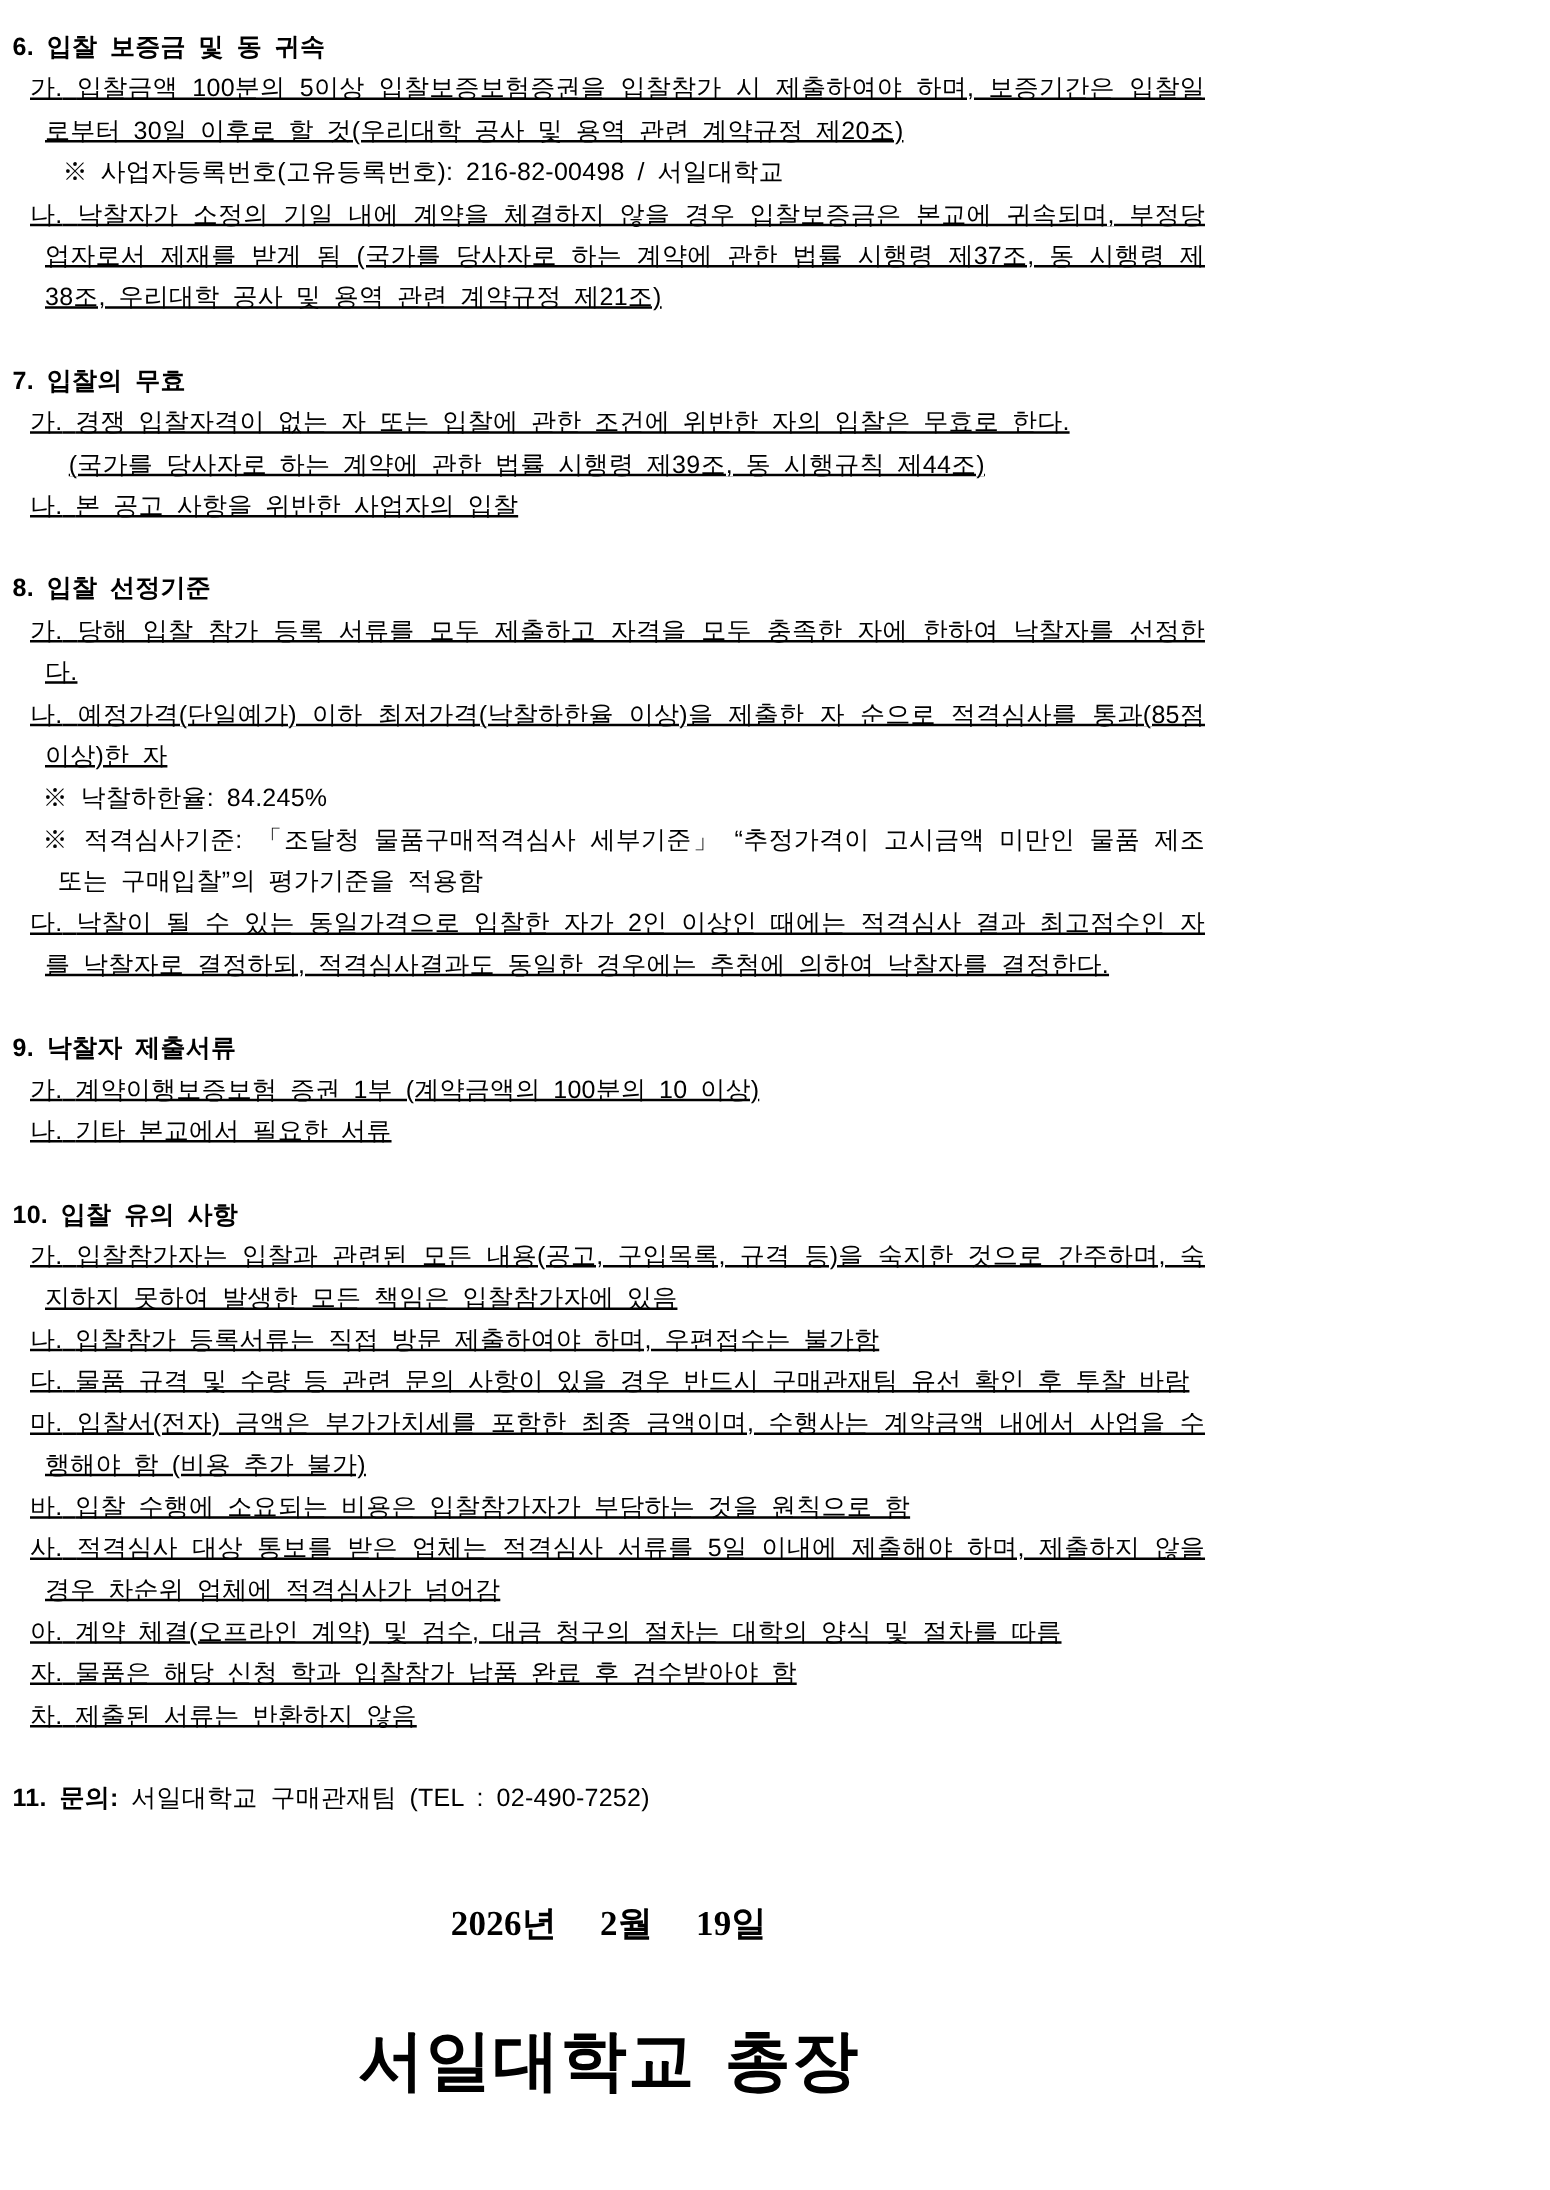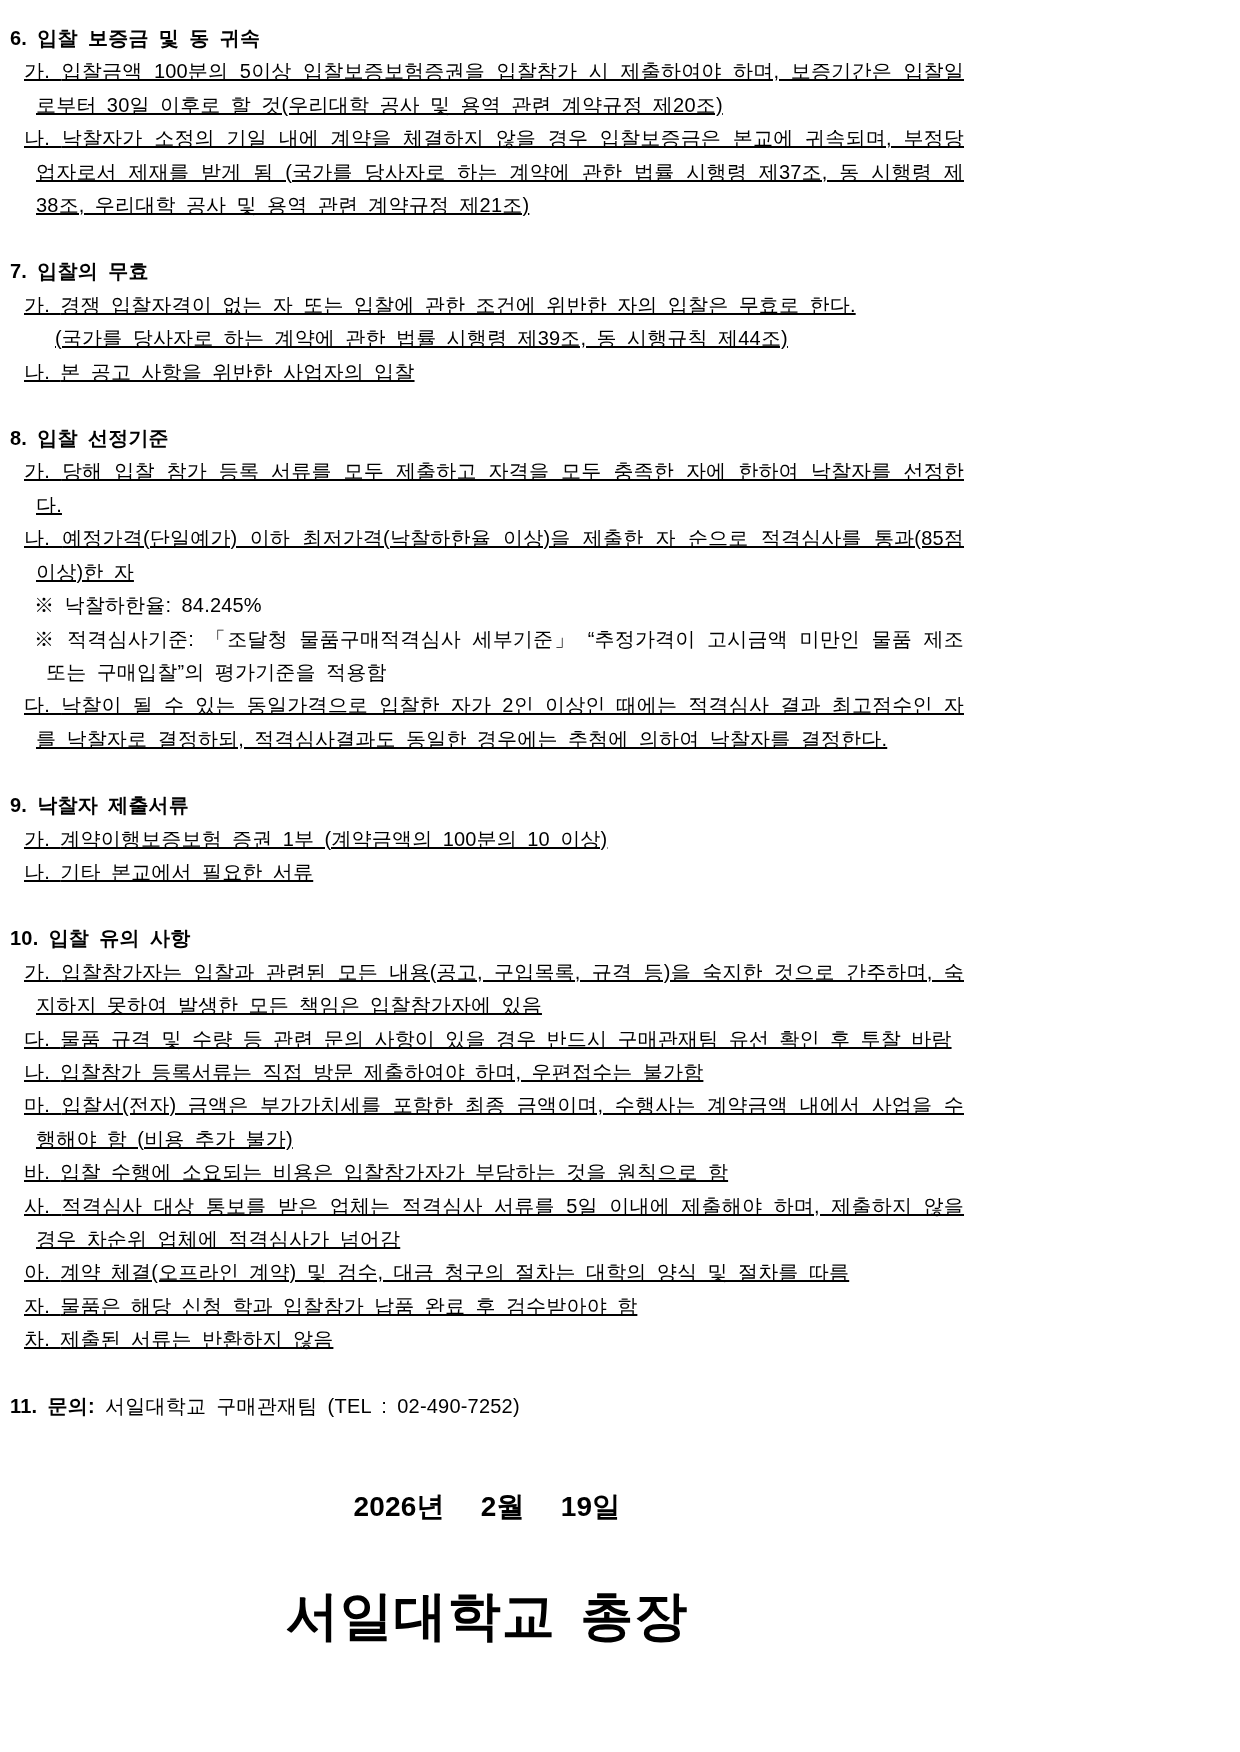--- a/index.html
+++ b/index.html
@@ -36,21 +36,21 @@
   
   .item { padding-left: 26px; text-indent: -12px; text-decoration: underline; }
   
   .note { padding-left: 36px; text-indent: -12px; }
   
   .note-deep { padding-left: 52px; text-indent: -12px; }
   
   .cont { padding-left: 45px; text-align: right; text-decoration: underline; }
   .contact-line { text-align: left !important; }
   .bold { font-weight: bold; }
-  .centerline { text-align: center !important; margin-right: 66px; }
+  .centerline { text-align: center !important; margin-right: 66px; font-family: Liberation Serif, serif; }
   .date-line {
     margin-top: 64px !important;
     font-size: 28px !important;
     font-weight: bold;
     line-height: 40px !important;
     white-space: pre;
     word-spacing: 10px !important;
   }
   .signature-line {
     margin-top: 56px !important;
@@ -63,20 +63,21 @@
 </style>
 </head>
 <body>
 
 <div class="page">
   <div class="doc">
 
     <div class="section">
       <p class="heading"><span>6.</span> <span>입찰 보증금 및 동 귀속</span></p>
       <p class="item"><span class="lbl">가.</span> <span>입찰금액 100분의 5이상 입찰보증보험증권을 입찰참가 시 제출하여야 하며, 보증기간은 입찰일로부터 30일 이후로 할 것(우리대학 공사 및 용역 관련 계약규정 제20조)</span></p>
+      <p class="note-deep"><span class="lbl">※</span> <span>사업자등록번호(고유등록번호): 216-82-00498 / 서일대학교</span></p>
       <p class="item"><span class="lbl">나.</span> <span>낙찰자가 소정의 기일 내에 계약을 체결하지 않을 경우 입찰보증금은 본교에 귀속되며, 부정당업자로서 제재를 받게 됨 (국가를 당사자로 하는 계약에 관한 법률 시행령 제37조, 동 시행령 제38조, 우리대학 공사 및 용역 관련 계약규정 제21조)</span></p>
     </div>
 
     <div class="section">
       <p class="heading"><span>7.</span> <span>입찰의 무효</span></p>
       <p class="item"><span class="lbl">가.</span> <span>경쟁 입찰자격이 없는 자 또는 입찰에 관한 조건에 위반한 자의 입찰은 무효로 한다.</span></p>
       <p class="cont"><span>(국가를 당사자로 하는 계약에 관한 법률 시행령 제39조, 동 시행규칙 제44조)</span></p>
       <p class="item"><span class="lbl">나.</span> <span>본 공고 사항을 위반한 사업자의 입찰</span></p>
     </div>
 
@@ -91,22 +92,22 @@
 
     <div class="section">
       <p class="heading"><span>9.</span> <span>낙찰자 제출서류</span></p>
       <p class="item"><span class="lbl">가.</span> <span>계약이행보증보험 증권 1부 (계약금액의 100분의 10 이상)</span></p>
       <p class="item"><span class="lbl">나.</span> <span>기타 본교에서 필요한 서류</span></p>
     </div>
 
     <div class="section">
       <p class="heading"><span>10.</span> <span>입찰 유의 사항</span></p>
       <p class="item"><span class="lbl">가.</span> <span>입찰참가자는 입찰과 관련된 모든 내용(공고, 구입목록, 규격 등)을 숙지한 것으로 간주하며, 숙지하지 못하여 발생한 모든 책임은 입찰참가자에 있음</span></p>
+      <p class="item"><span class="lbl">나.</span> <span>입찰참가 등록서류는 직접 방문 제출하여야 하며, 우편접수는 불가함</span></p>
       <p class="item"><span class="lbl">다.</span> <span>물품 규격 및 수량 등 관련 문의 사항이 있을 경우 반드시 구매관재팀 유선 확인 후 투찰 바람</span></p>
-      <p class="item"><span class="lbl">나.</span> <span>입찰참가 등록서류는 직접 방문 제출하여야 하며, 우편접수는 불가함</span></p>
       <p class="item"><span class="lbl">마.</span> <span>입찰서(전자) 금액은 부가가치세를 포함한 최종 금액이며, 수행사는 계약금액 내에서 사업을 수행해야 함 (비용 추가 불가)</span></p>
       <p class="item"><span class="lbl">바.</span> <span>입찰 수행에 소요되는 비용은 입찰참가자가 부담하는 것을 원칙으로 함</span></p>
       <p class="item"><span class="lbl">사.</span> <span>적격심사 대상 통보를 받은 업체는 적격심사 서류를 5일 이내에 제출해야 하며, 제출하지 않을 경우 차순위 업체에 적격심사가 넘어감</span></p>
       <p class="item"><span class="lbl">아.</span> <span>계약 체결(오프라인 계약) 및 검수, 대금 청구의 절차는 대학의 양식 및 절차를 따름</span></p>
       <p class="item"><span class="lbl">자.</span> <span>물품은 해당 신청 학과 입찰참가 납품 완료 후 검수받아야 함</span></p>
       <p class="item"><span class="lbl">차.</span> <span>제출된 서류는 반환하지 않음</span></p>
     </div>
 
     <div class="section">
       <p class="contact-line"><span class="bold">11. 문의:</span> <span>서일대학교 구매관재팀 (TEL : 02-490-7252)</span></p>

